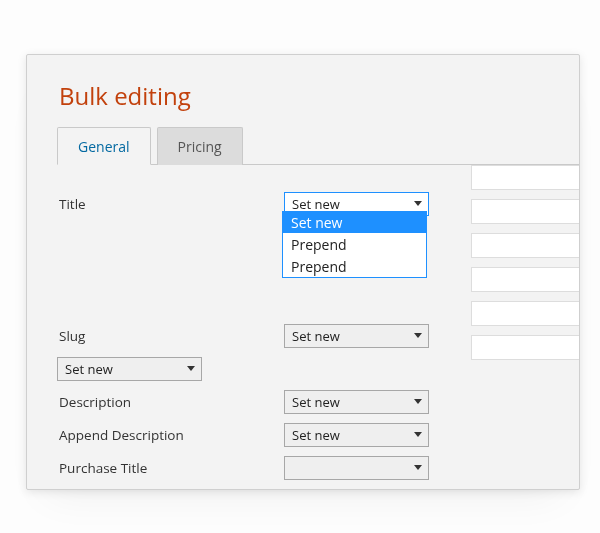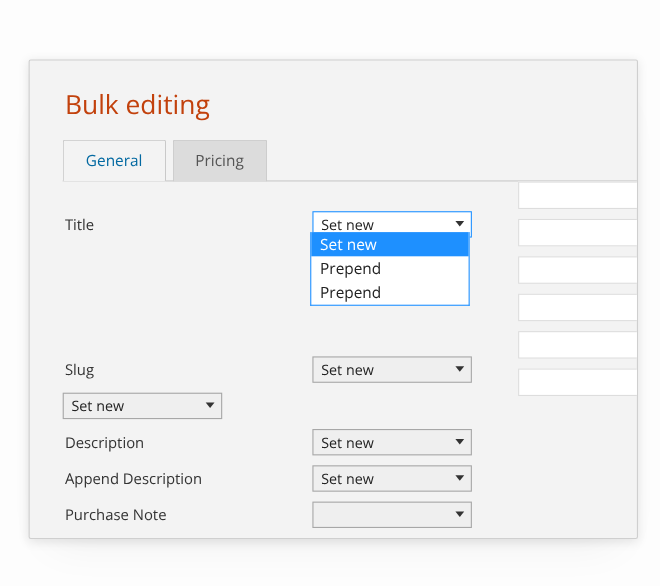--- a/index.html
+++ b/index.html
@@ -174,21 +174,21 @@
       </div>
     </div>
     <div class="row">
       <div class="label">Append Description</div>
       <div class="select">
         <span>Set new</span>
         <span class="caret"></span>
       </div>
     </div>
     <div class="row">
-      <div class="label">Purchase Note</div>
+      <div class="label">Purchase Title</div>
       <div class="select blank">
         <span></span>
         <span class="caret"></span>
       </div>
     </div>
 
     <div class="textcol">
       <div class="tbox"></div>
       <div class="tbox"></div>
       <div class="tbox"></div>

